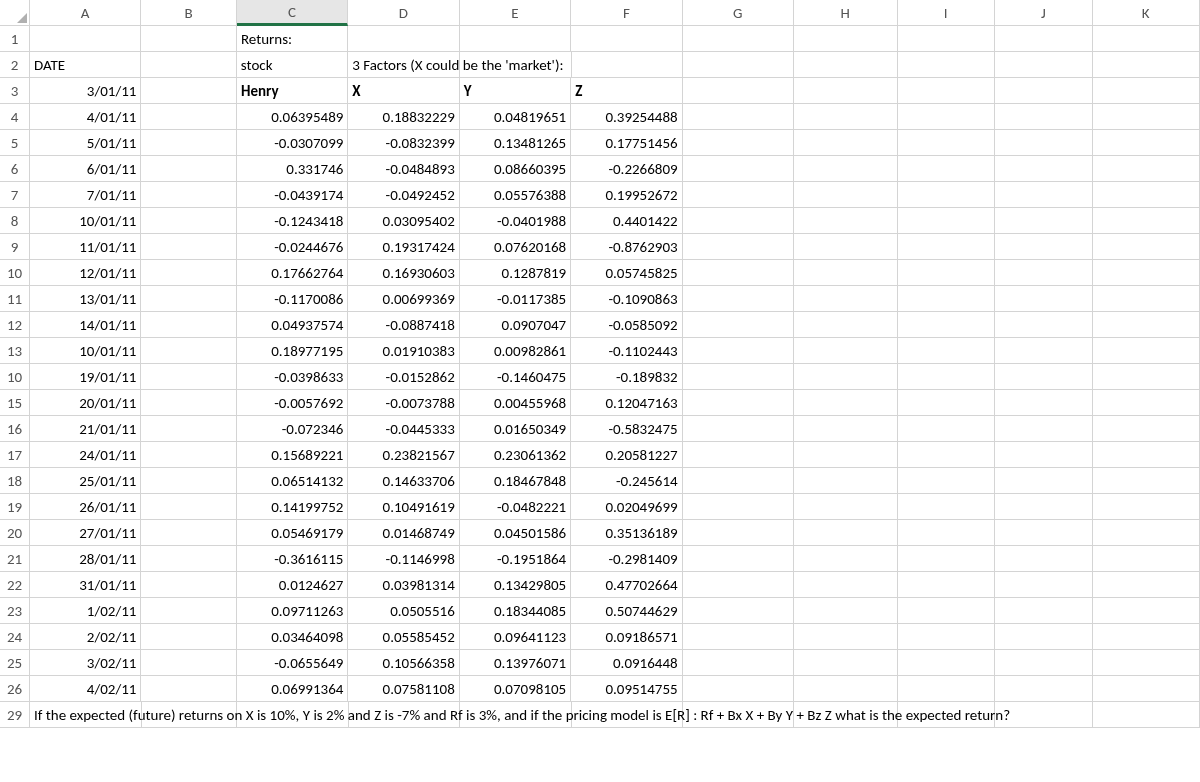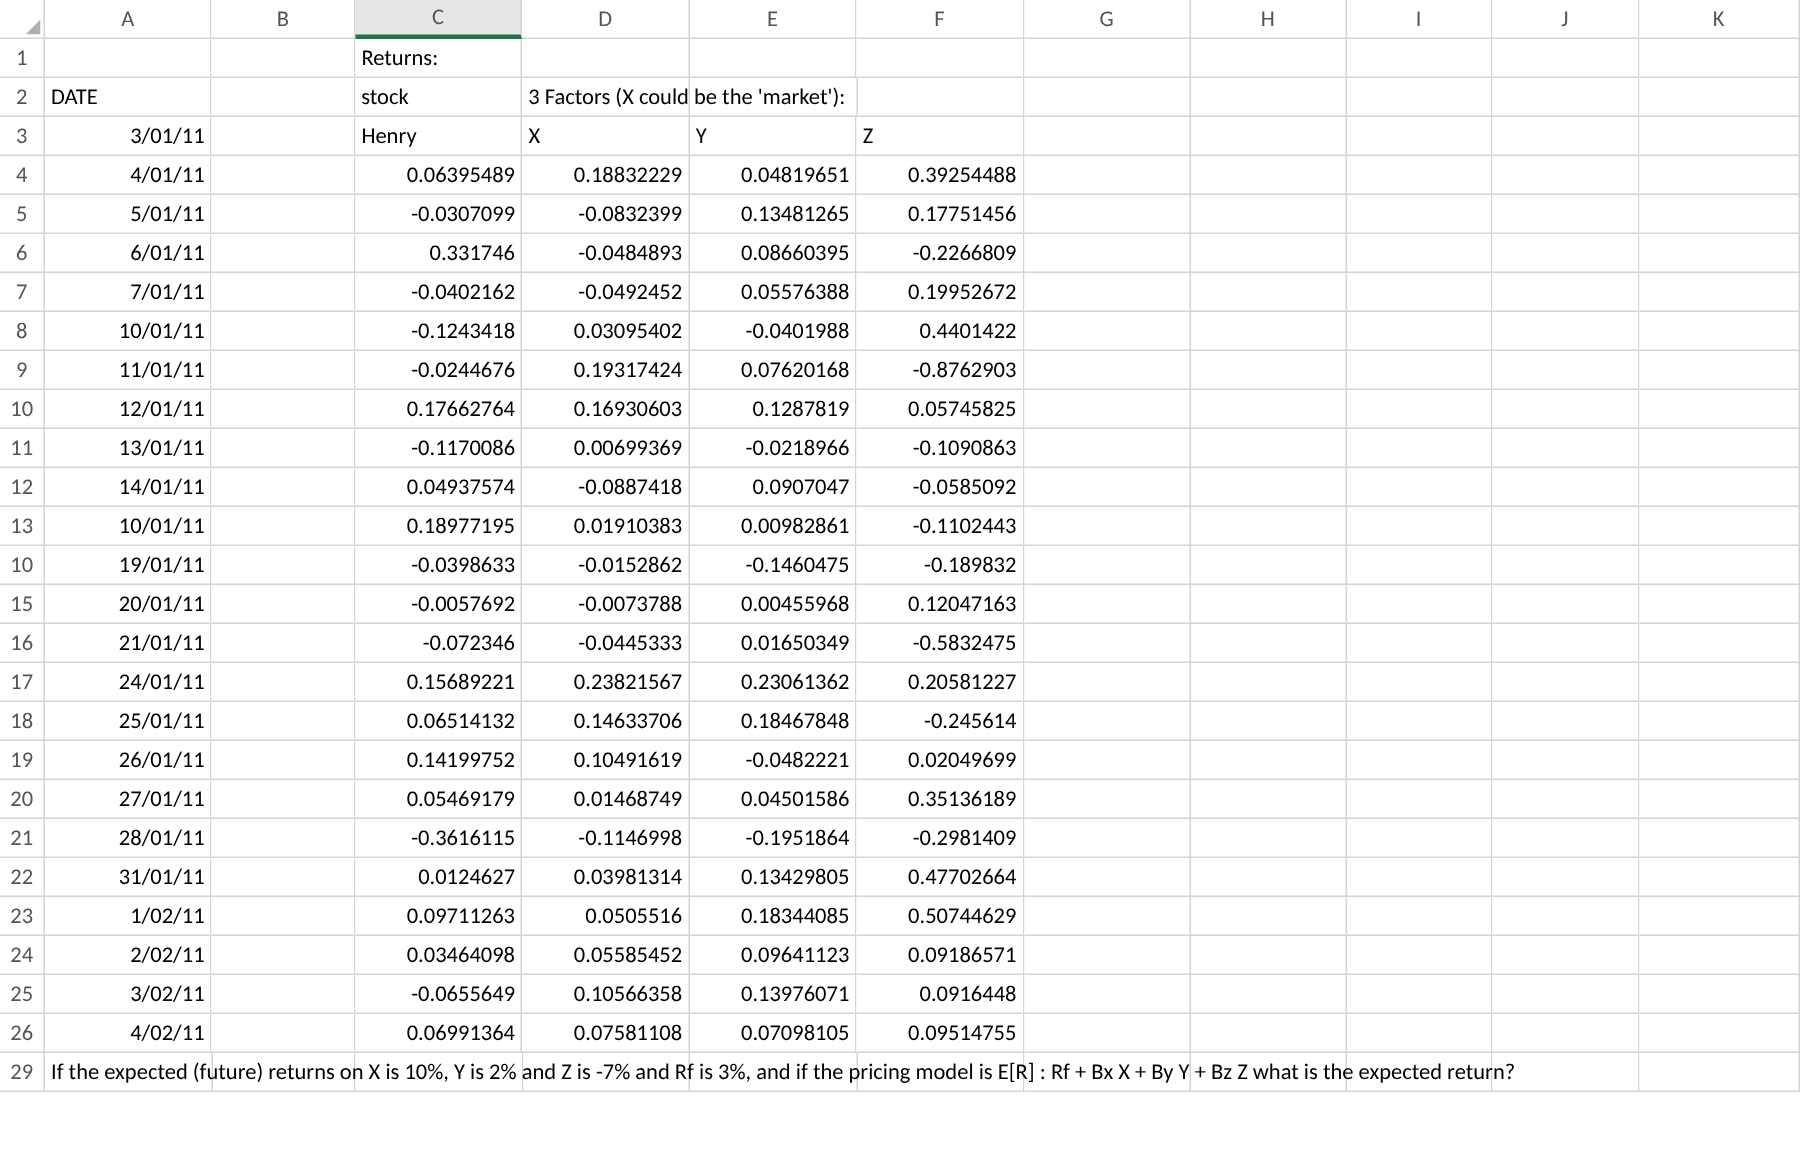--- a/index.html
+++ b/index.html
@@ -90,21 +90,21 @@
     white-space: nowrap;
     background: #fff;
   }
   .cell.num {
     justify-content: flex-end;
   }
   .cell.text {
     justify-content: flex-start;
   }
   .cell.bold {
-    font-weight: normal;
+    font-weight: bold;
   }
   .cell.overflow {
     overflow: visible;
     z-index: 1;
   }
   
   .cA { width: 112px; }
   .cB { width: 96px; }
   .cC { width: 112px; }
   .cD { width: 112px; }
@@ -273,21 +273,21 @@
         <div class="cell cJ"></div>
         <div class="cell cK"></div>
       </div>
       <div class="row">
         <div class="row-header">7</div>
         <div class="cell cA num">
           <span>7/01/11</span>
         </div>
         <div class="cell cB"></div>
         <div class="cell cC num">
-          <span>-0.0402162</span>
+          <span>-0.0439174</span>
         </div>
         <div class="cell cD num">
           <span>-0.0492452</span>
         </div>
         <div class="cell cE num">
           <span>0.05576388</span>
         </div>
         <div class="cell cF num">
           <span>0.19952672</span>
         </div>
@@ -375,21 +375,21 @@
           <span>13/01/11</span>
         </div>
         <div class="cell cB"></div>
         <div class="cell cC num">
           <span>-0.1170086</span>
         </div>
         <div class="cell cD num">
           <span>0.00699369</span>
         </div>
         <div class="cell cE num">
-          <span>-0.0218966</span>
+          <span>-0.0117385</span>
         </div>
         <div class="cell cF num">
           <span>-0.1090863</span>
         </div>
         <div class="cell cG"></div>
         <div class="cell cH"></div>
         <div class="cell cI"></div>
         <div class="cell cJ"></div>
         <div class="cell cK"></div>
       </div>

